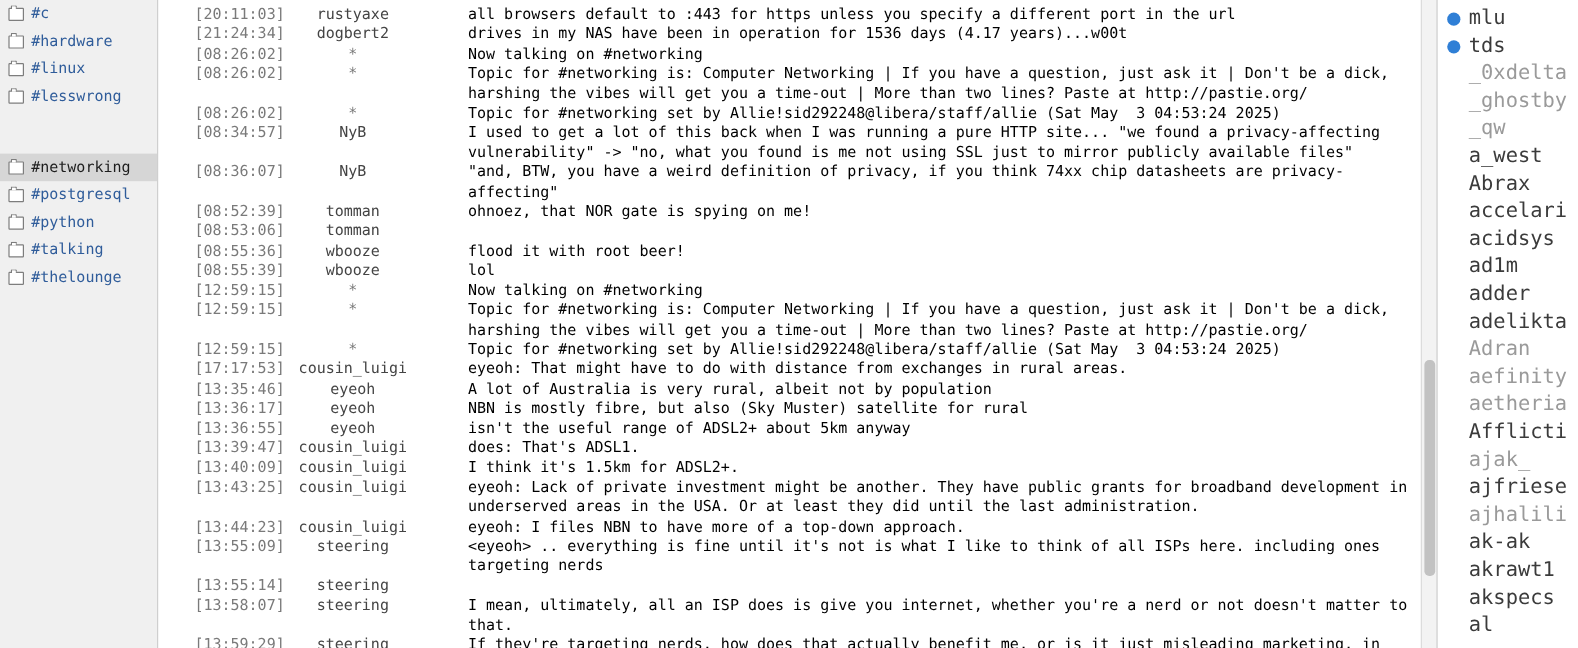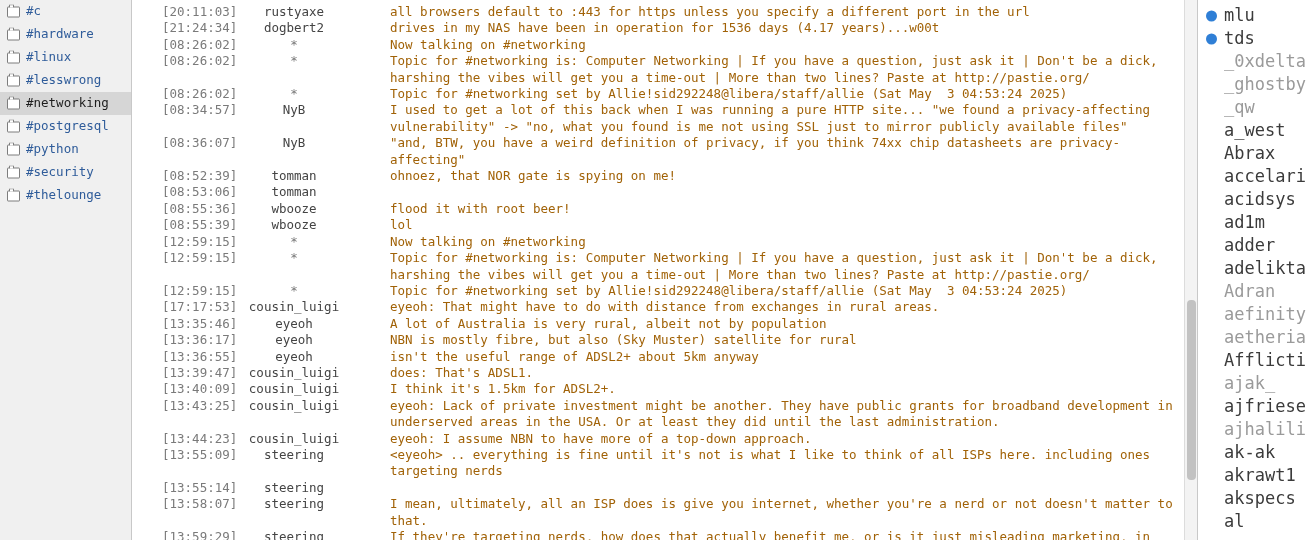--- a/index.html
+++ b/index.html
@@ -42,20 +42,21 @@
     box-sizing: border-box;
     color: #2f5c9a;
     font-family: "DejaVu Sans Mono", monospace;
     font-size: 12.5px;
     white-space: nowrap;
     position: relative;
   }
   .chan-item.active {
     background: #d6d6d6;
     color: #1d1d1d;
+    margin-top: 36px;
   }
   .chan-ico {
     position: absolute;
     left: 7px;
     top: 50%;
     transform: translateY(-50%);
     width: 13px;
     height: 11px;
     border: 1px solid #7d7d7d;
     border-radius: 1px;
@@ -109,21 +110,21 @@
     box-sizing: border-box;
     color: #444444;
     overflow: hidden;
   }
   .nick.star { color: #777777; }
   .body {
     flex: 1;
     white-space: pre-wrap;
     word-break: break-word;
     padding-right: 14px;
-    color: #a16207;
+    color: #000000;
   }
 
   
   .users {
     width: 118px;
     min-width: 118px;
     background: #ffffff;
     border-left: 1px solid #c8c8c8;
     box-sizing: border-box;
     padding-top: 4px;
@@ -201,21 +202,21 @@
         <div class="chan-item">
           <span class="chan-ico"></span>
           <span>#postgresql</span>
         </div>
         <div class="chan-item">
           <span class="chan-ico"></span>
           <span>#python</span>
         </div>
         <div class="chan-item">
           <span class="chan-ico"></span>
-          <span>#security</span>
+          <span>#talking</span>
         </div>
         <div class="chan-item">
           <span class="chan-ico"></span>
           <span>#thelounge</span>
         </div>
       </div>
   </div>
 
   <div class="chat">
     <div class="msg-list" id="msg-list">
@@ -233,21 +234,21 @@
         <div class="msg"><span class="ts">[12:59:15]</span><span class="nick star">*</span><span class="body">Now talking on #networking</span></div>
         <div class="msg"><span class="ts">[12:59:15]</span><span class="nick star">*</span><span class="body">Topic for #networking is: Computer Networking | If you have a question, just ask it | Don't be a dick, harshing the vibes will get you a time-out | More than two lines? Paste at http://pastie.org/</span></div>
         <div class="msg"><span class="ts">[12:59:15]</span><span class="nick star">*</span><span class="body">Topic for #networking set by Allie!sid292248@libera/staff/allie (Sat May  3 04:53:24 2025)</span></div>
         <div class="msg"><span class="ts">[17:17:53]</span><span class="nick">cousin_luigi</span><span class="body">eyeoh: That might have to do with distance from exchanges in rural areas.</span></div>
         <div class="msg"><span class="ts">[13:35:46]</span><span class="nick">eyeoh</span><span class="body">A lot of Australia is very rural, albeit not by population</span></div>
         <div class="msg"><span class="ts">[13:36:17]</span><span class="nick">eyeoh</span><span class="body">NBN is mostly fibre, but also (Sky Muster) satellite for rural</span></div>
         <div class="msg"><span class="ts">[13:36:55]</span><span class="nick">eyeoh</span><span class="body">isn't the useful range of ADSL2+ about 5km anyway</span></div>
         <div class="msg"><span class="ts">[13:39:47]</span><span class="nick">cousin_luigi</span><span class="body">does: That's ADSL1.</span></div>
         <div class="msg"><span class="ts">[13:40:09]</span><span class="nick">cousin_luigi</span><span class="body">I think it's 1.5km for ADSL2+.</span></div>
         <div class="msg"><span class="ts">[13:43:25]</span><span class="nick">cousin_luigi</span><span class="body">eyeoh: Lack of private investment might be another. They have public grants for broadband development in underserved areas in the USA. Or at least they did until the last administration.</span></div>
-        <div class="msg"><span class="ts">[13:44:23]</span><span class="nick">cousin_luigi</span><span class="body">eyeoh: I assume NBN to have more of a top-down approach.</span></div>
+        <div class="msg"><span class="ts">[13:44:23]</span><span class="nick">cousin_luigi</span><span class="body">eyeoh: I files NBN to have more of a top-down approach.</span></div>
         <div class="msg"><span class="ts">[13:55:09]</span><span class="nick">steering</span><span class="body">&lt;eyeoh&gt; .. everything is fine until it's not is what I like to think of all ISPs here. including ones targeting nerds</span></div>
         <div class="msg"><span class="ts">[13:55:14]</span><span class="nick">steering</span></div>
         <div class="msg"><span class="ts">[13:58:07]</span><span class="nick">steering</span><span class="body">I mean, ultimately, all an ISP does is give you internet, whether you're a nerd or not doesn't matter to that.</span></div>
         <div class="msg"><span class="ts">[13:59:29]</span><span class="nick">steering</span><span class="body">If they're targeting nerds, how does that actually benefit me, or is it just misleading marketing, in which case I would actively choose against it :P</span></div>
       </div>
     <div class="chat-scroll">
       <div class="thumb" style="top:300px;height:180px;"></div>
     </div>
   </div>
 

